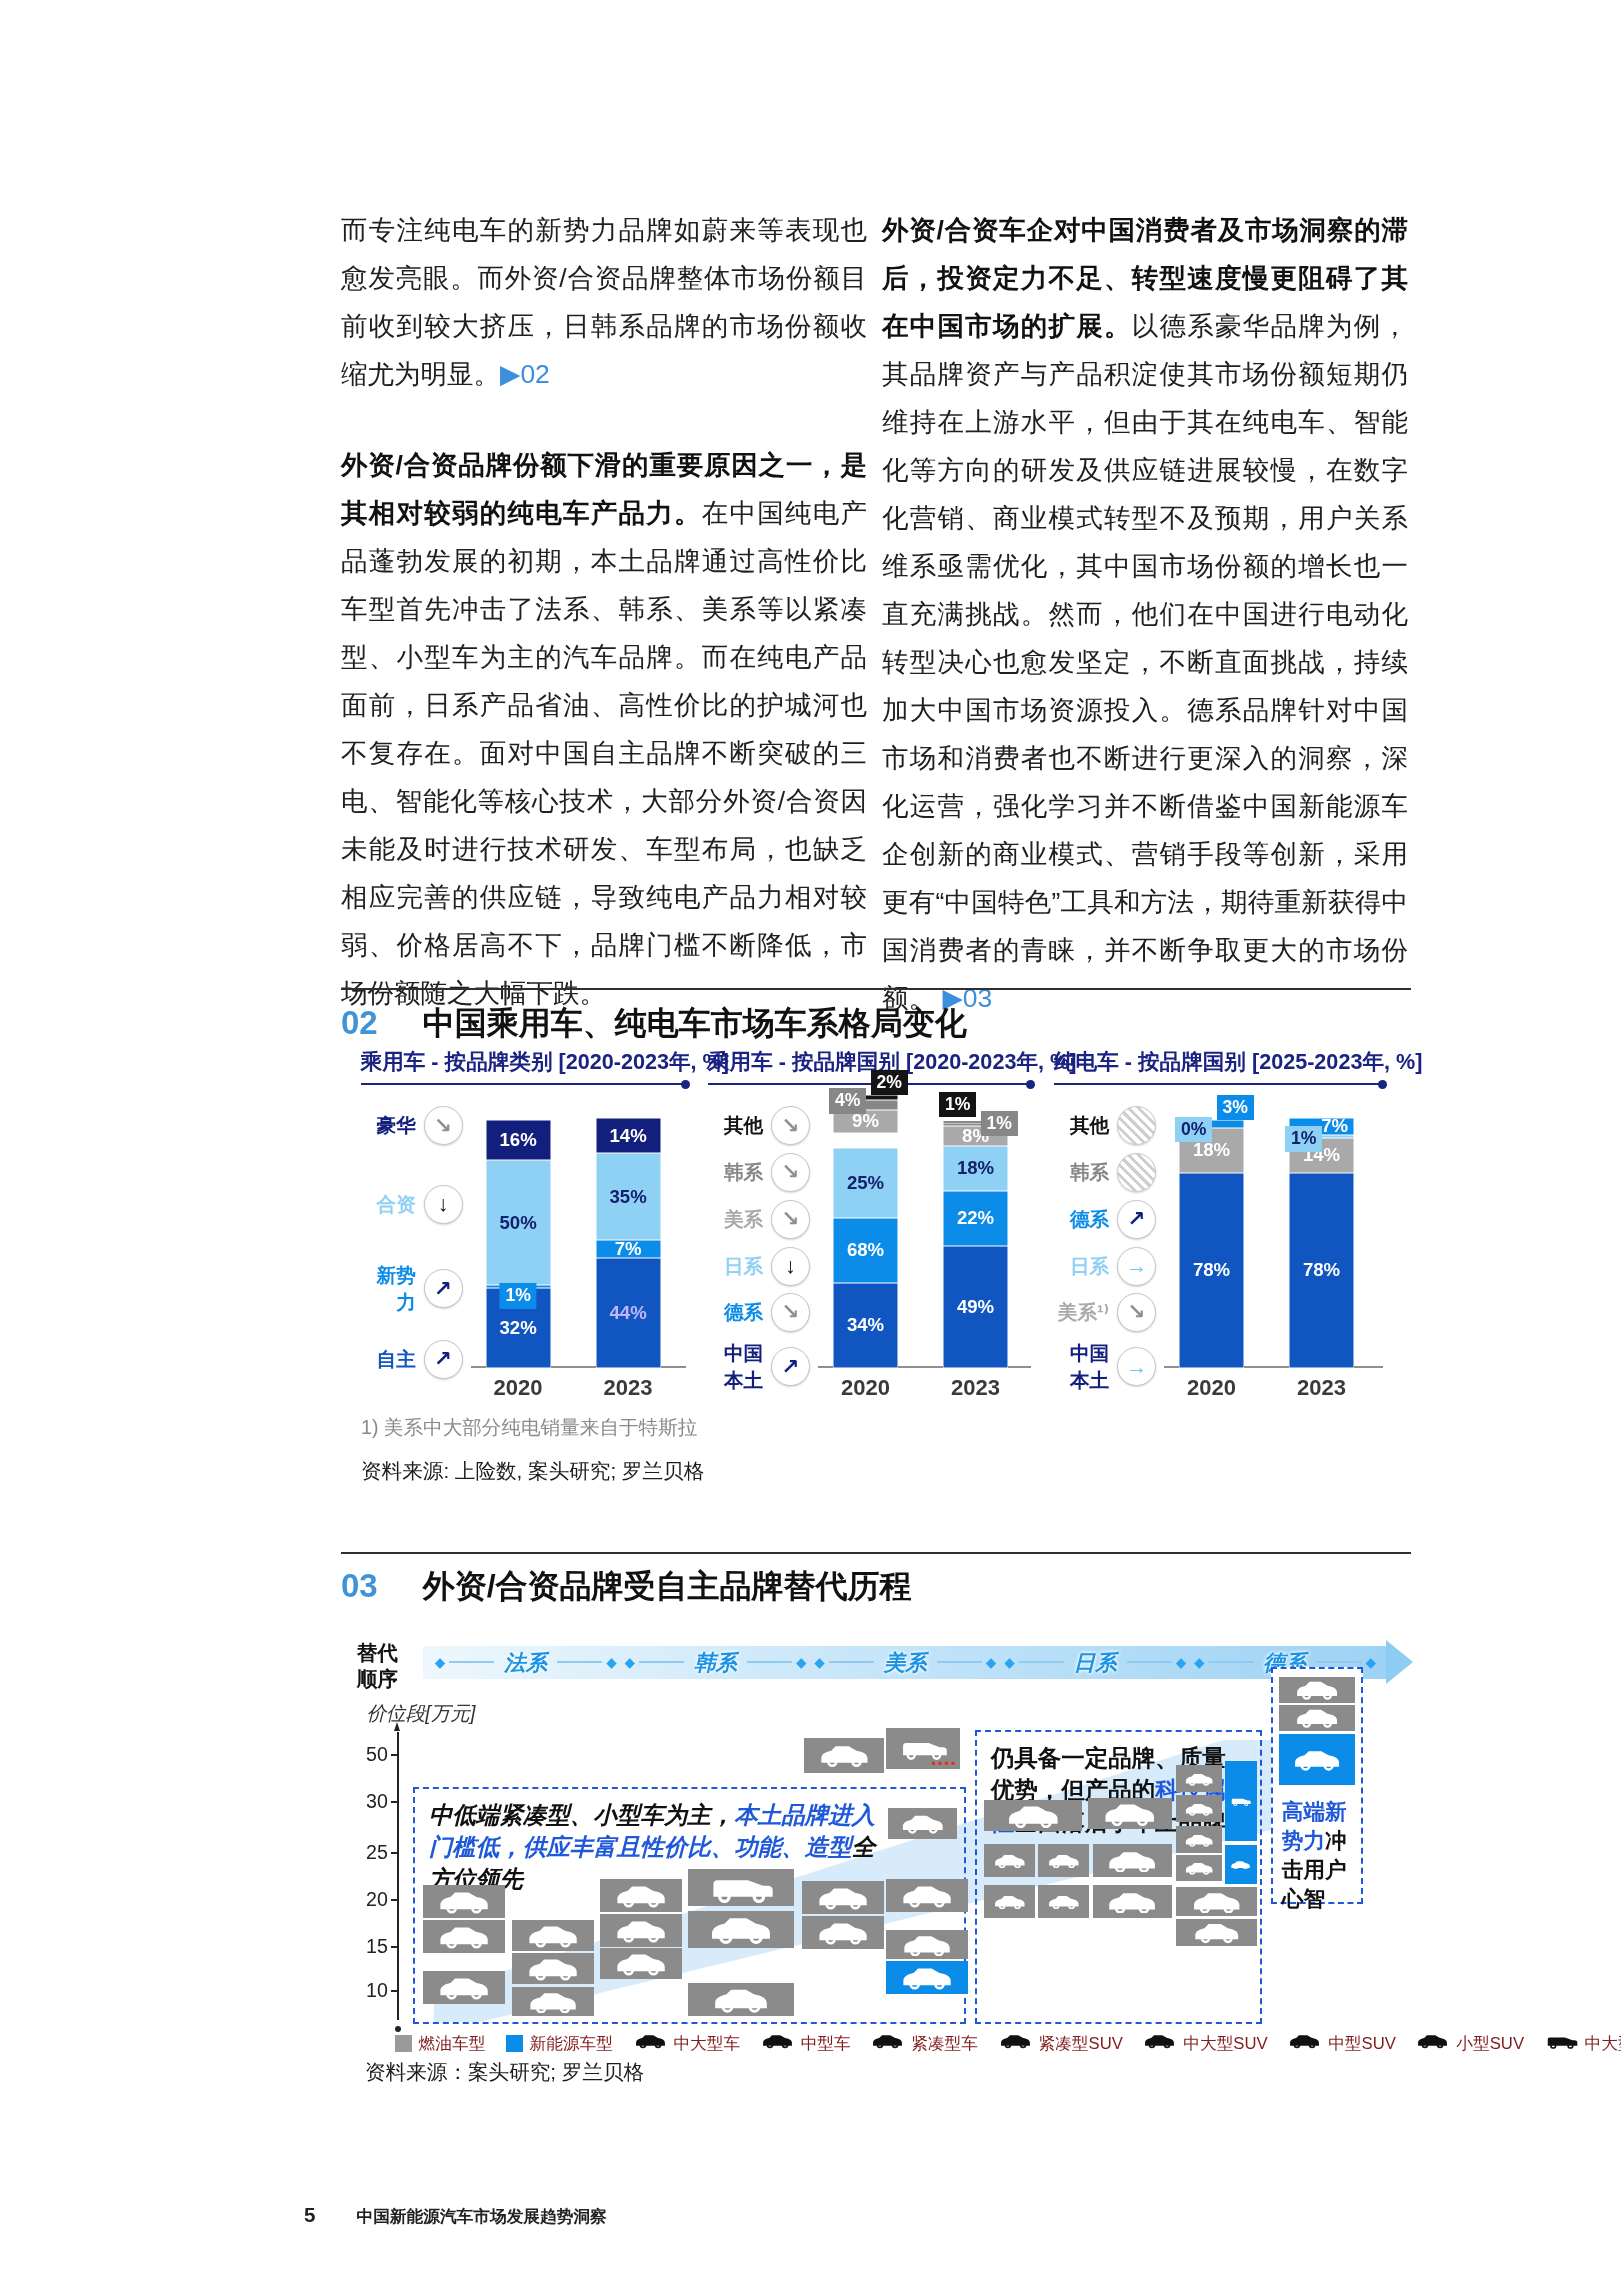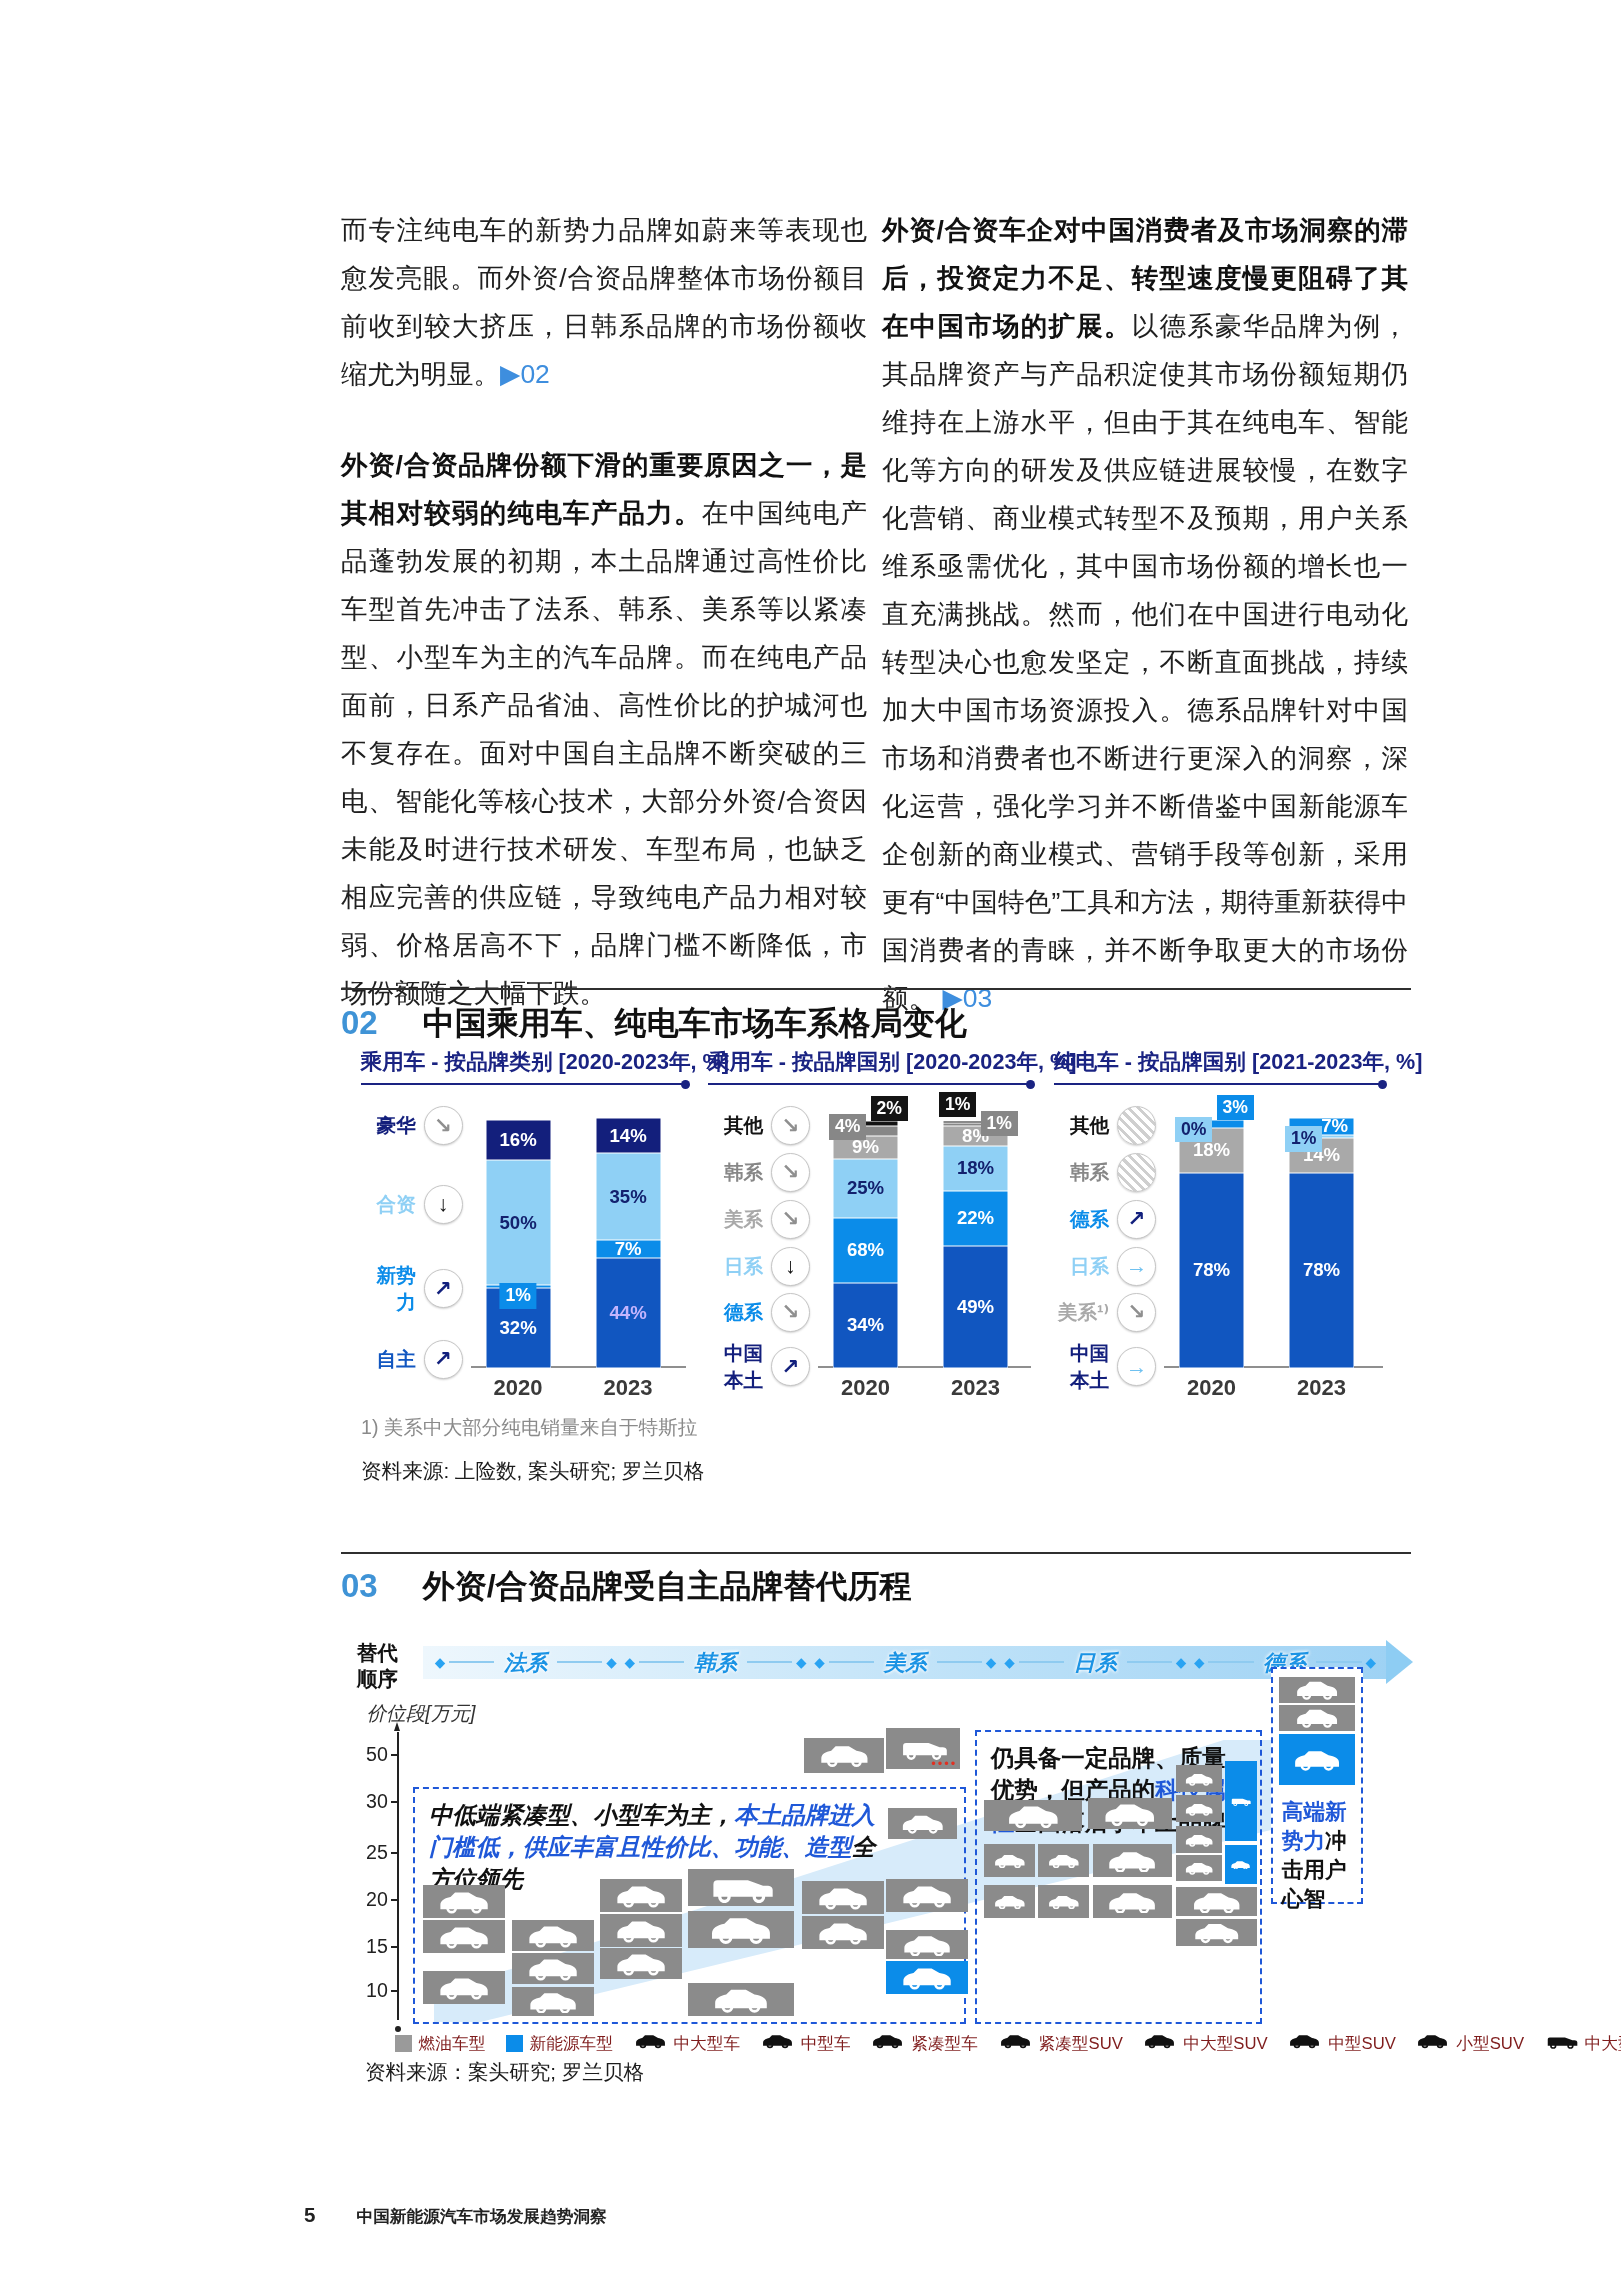--- a/index.html
+++ b/index.html
@@ -178,21 +178,21 @@
             <span class="leg-ic" style="color: rgb(18, 32, 125);">↗</span>
           </div>
           <div class="bar" style="left: 125px; width: 65px;">
             <div class="seg" style="height: 5px; background: rgb(20, 20, 20);"></div>
             <span class="chip" style="background: rgb(20, 20, 20); color: rgb(255, 255, 255); top: -25.5px; right: -9.8px;">2%</span>
             <div class="seg" style="height: 10px; background: rgb(135, 135, 135);"></div>
             <span class="chip" style="background: rgb(135, 135, 135); color: rgb(255, 255, 255); top: -6.8px; left: -3.9px;">4%</span>
             <div class="seg" style="height: 22.5px; background: rgb(169, 169, 169);">
               <span class="slab" style="color: rgb(255, 255, 255);">9%</span>
             </div>
-            <div class="seg" style="height: 59px; background: rgb(143, 208, 245);">
+            <div class="seg" style="height: 70px; background: rgb(143, 208, 245); margin-top: 15px;">
               <span class="slab" style="color: rgb(19, 33, 110);">25%</span>
             </div>
             <div class="seg" style="height: 65px; background: rgb(11, 140, 233);">
               <span class="slab" style="color: rgb(255, 255, 255);">68%</span>
             </div>
             <div class="seg" style="height: 85px; background: rgb(17, 86, 192);">
               <span class="slab" style="color: rgb(255, 255, 255);">34%</span>
             </div>
           </div>
           <span class="year" style="left: 125px;">2020</span>
@@ -211,21 +211,21 @@
               <span class="slab" style="color: rgb(255, 255, 255);">22%</span>
             </div>
             <div class="seg" style="height: 122px; background: rgb(17, 86, 192);">
               <span class="slab" style="color: rgb(255, 255, 255);">49%</span>
             </div>
           </div>
           <span class="year" style="left: 235px;">2023</span>
         </div>
     </div>
     <div class="chart" style="left:713px;width:331px;">
-      <div class="subtitle">纯电车 - 按品牌国别 [2021-2023年, %]</div>
+      <div class="subtitle">纯电车 - 按品牌国别 [2025-2023年, %]</div>
       <div class="cbody">
           <div class="axis"></div>
           <div class="leg" style="top: 11.8px;">
             <span class="leg-lab" style="color: rgb(20, 20, 20);">其他</span>
             <span class="leg-ic hatch"></span>
           </div>
           <div class="leg" style="top: 58px;">
             <span class="leg-lab" style="color: rgb(135, 135, 135);">韩系</span>
             <span class="leg-ic hatch"></span>
           </div>

